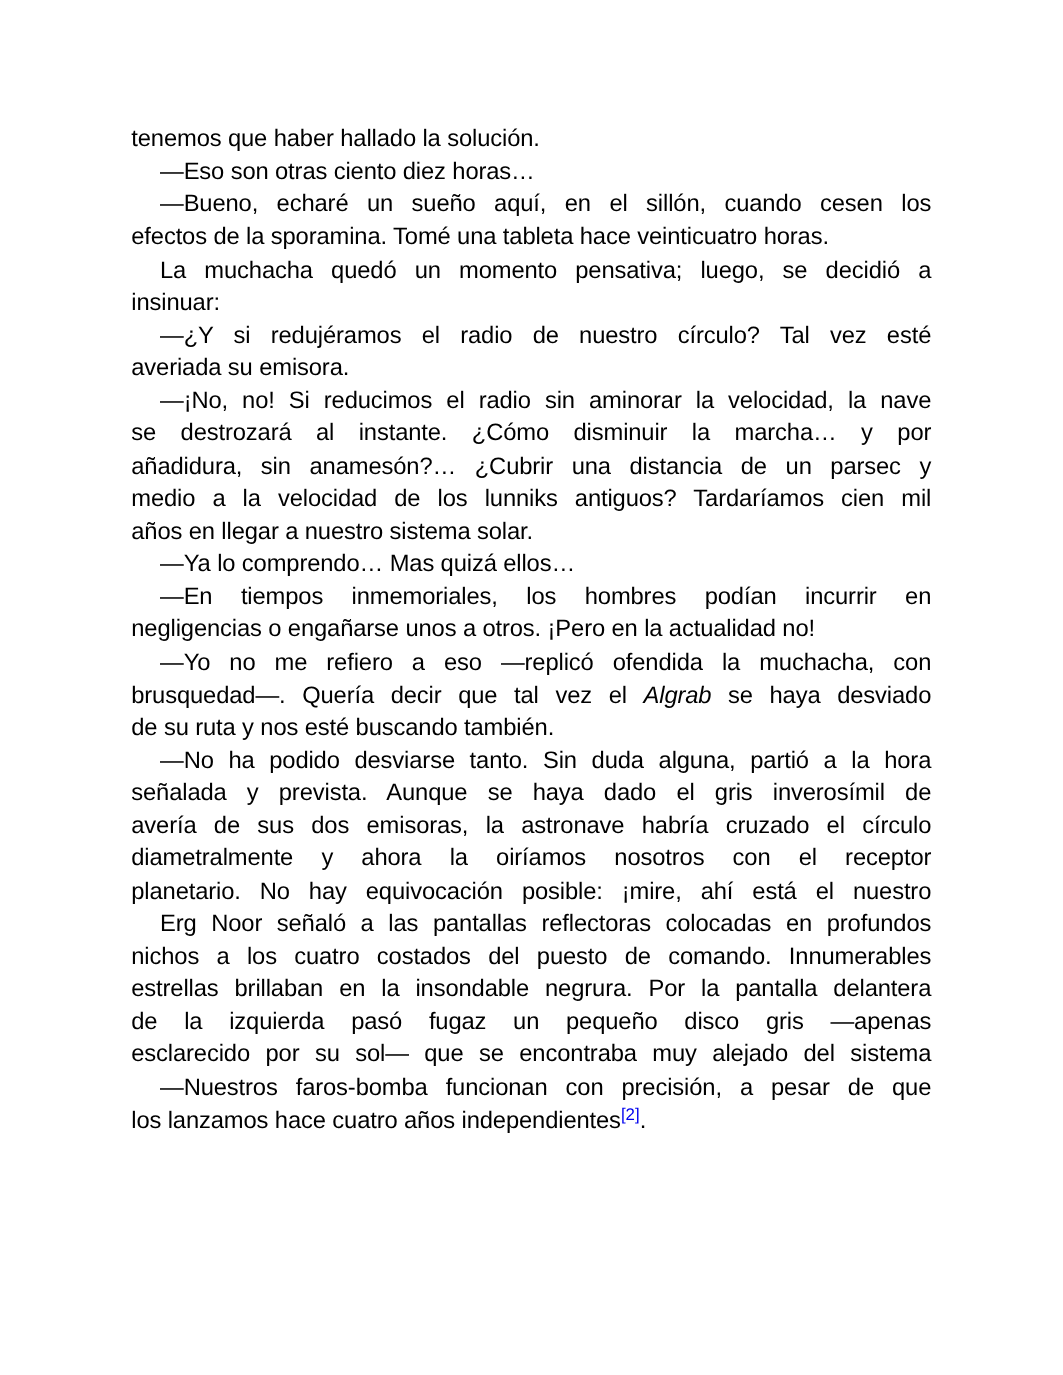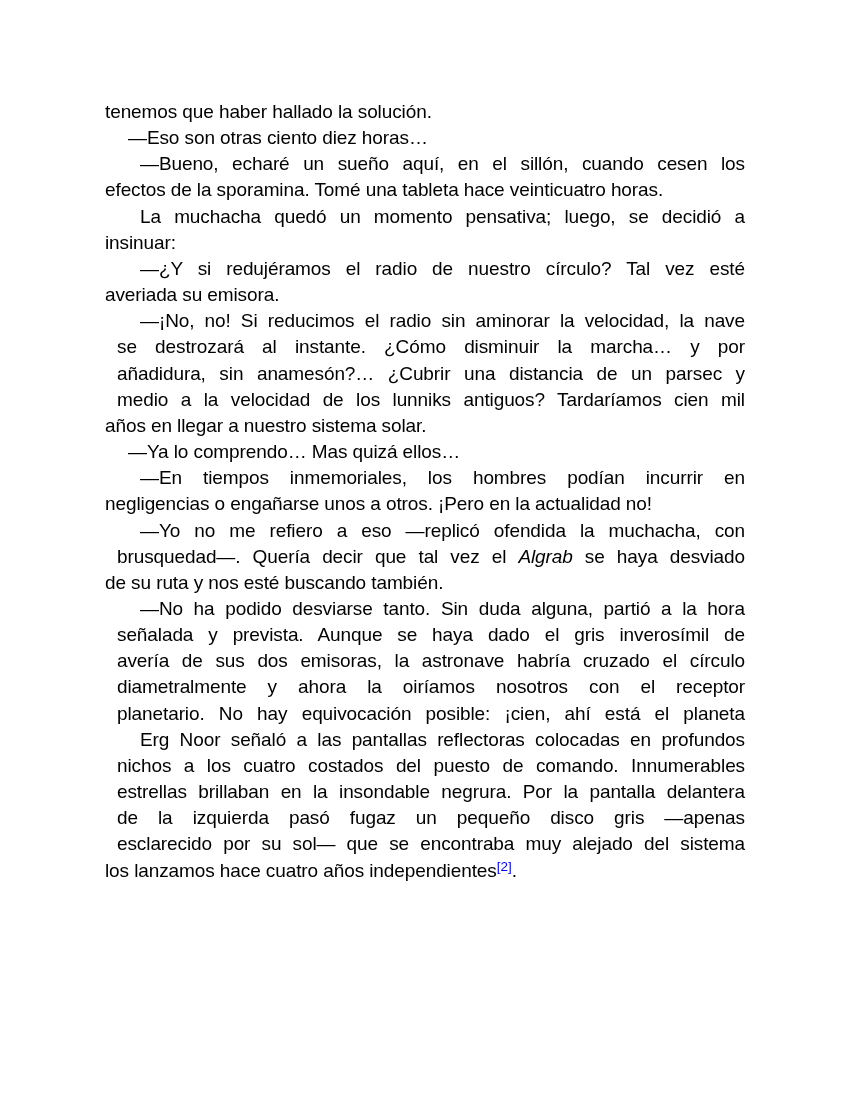--- a/index.html
+++ b/index.html
@@ -15,21 +15,21 @@
   .page-text-block {
     position: absolute;
     left: 105px; top: 99px;
     width: 640px;
     font-size: 19px;
     line-height: 26.16px;
     color: var(--text-color);
     letter-spacing: -0.1px;
   }
   .line { white-space: normal; }
-  .line.just { text-align: justify; text-align-last: justify; margin-left: 12px; }
+  .line.just { text-align: justify; text-align-last: justify; }
   .line.indent { text-indent: 23px; }
   .em { font-style: italic; }
   .footnote-link {
     color: var(--link-color);
     font-size: 13.5px;
     position: relative;
     top: -6px;
     letter-spacing: 0;
     cursor: pointer;
   }
@@ -54,20 +54,21 @@
     <div class="line indent"><span>—Ya lo comprendo… Mas quizá ellos…</span></div>
     <div class="line indent just"><span>—En tiempos inmemoriales, los hombres podían incurrir en</span></div>
     <div class="line"><span>negligencias o engañarse unos a otros. ¡Pero en la actualidad no!</span></div>
     <div class="line indent just"><span>—Yo no me refiero a eso —replicó ofendida la muchacha, con</span></div>
     <div class="line just"><span>brusquedad—. Quería decir que tal vez el </span><span class="em">Algrab</span><span> se haya desviado</span></div>
     <div class="line"><span>de su ruta y nos esté buscando también.</span></div>
     <div class="line indent just"><span>—No ha podido desviarse tanto. Sin duda alguna, partió a la hora</span></div>
     <div class="line just"><span>señalada y prevista. Aunque se haya dado el gris inverosímil de</span></div>
     <div class="line just"><span>avería de sus dos emisoras, la astronave habría cruzado el círculo</span></div>
     <div class="line just"><span>diametralmente y ahora la oiríamos nosotros con el receptor</span></div>
-    <div class="line just"><span>planetario. No hay equivocación posible: ¡cien, ahí está el planeta</span></div>
+    <div class="line just"><span>planetario. No hay equivocación posible: ¡mire, ahí está el nuestro</span></div>
     <div class="line indent just"><span>Erg Noor señaló a las pantallas reflectoras colocadas en profundos</span></div>
     <div class="line just"><span>nichos a los cuatro costados del puesto de comando. Innumerables</span></div>
     <div class="line just"><span>estrellas brillaban en la insondable negrura. Por la pantalla delantera</span></div>
     <div class="line just"><span>de la izquierda pasó fugaz un pequeño disco gris —apenas</span></div>
     <div class="line just"><span>esclarecido por su sol— que se encontraba muy alejado del sistema</span></div>
+    <div class="line indent just"><span>—Nuestros faros-bomba funcionan con precisión, a pesar de que</span></div>
     <div class="line"><span>los lanzamos hace cuatro años independientes</span><span class="footnote-link">[2]</span><span>.</span></div>
   </div>
 
 </body></html>

